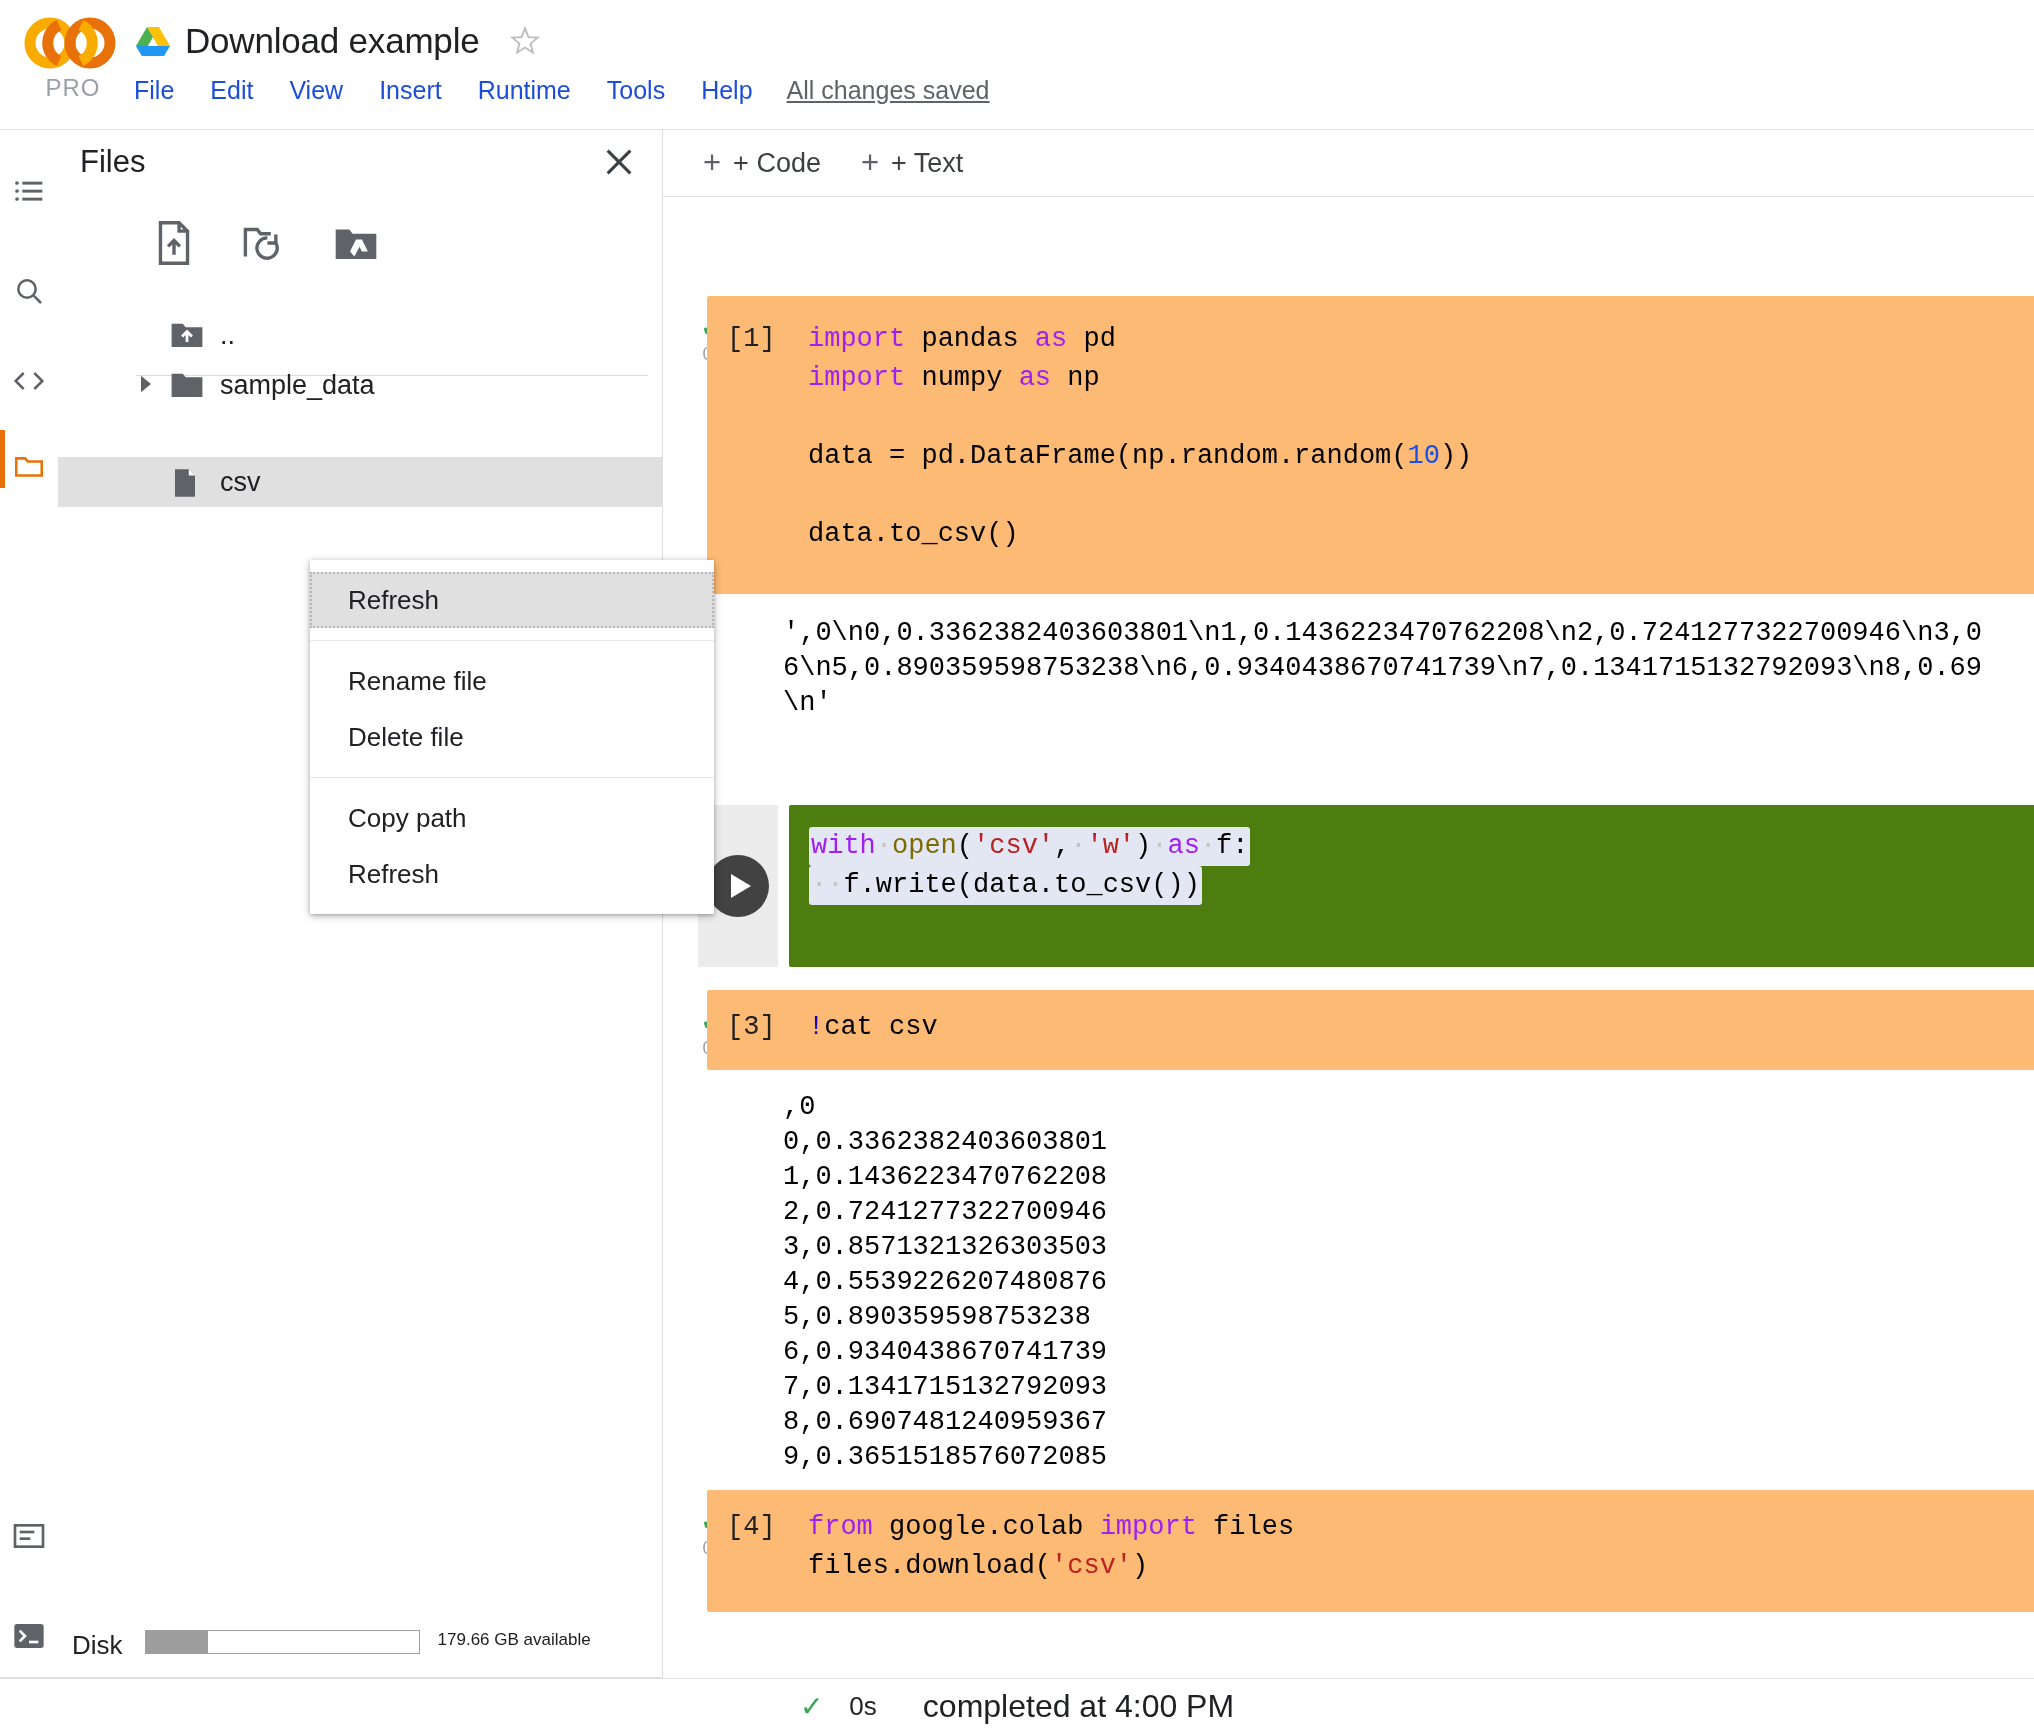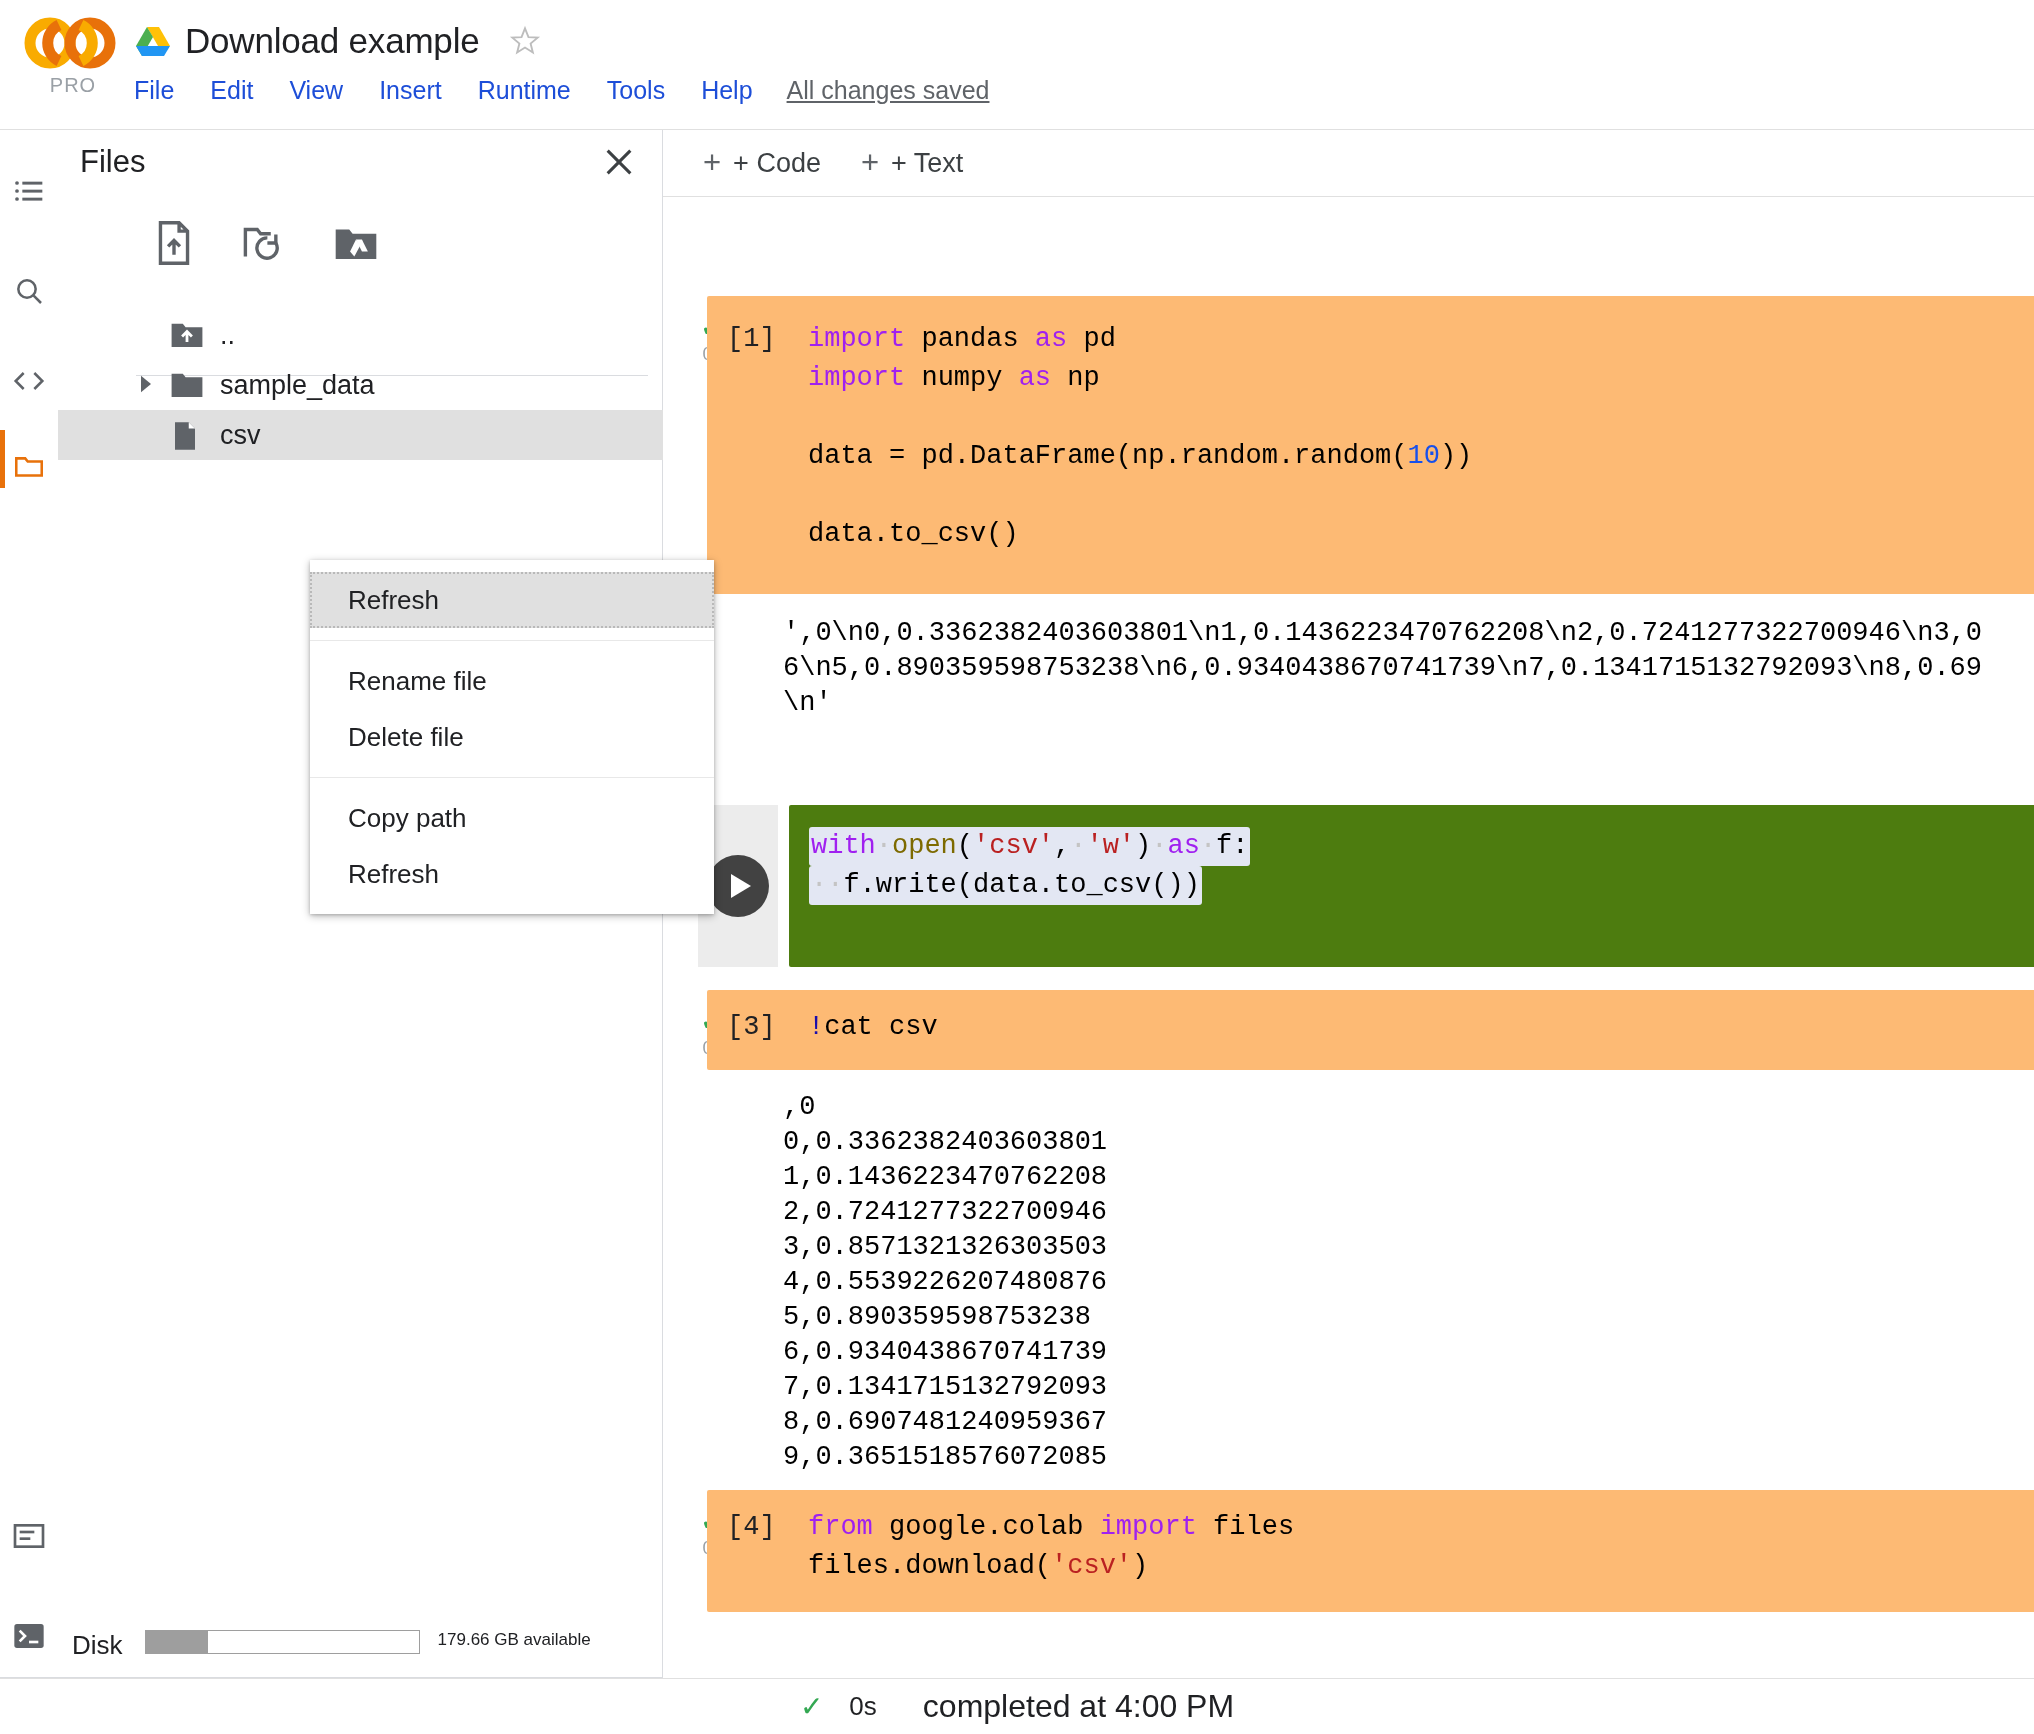--- a/index.html
+++ b/index.html
@@ -11,21 +11,21 @@
     font-family: "Liberation Sans", sans-serif;
     overflow: hidden;
   }
   .app { position: relative; width: 2034px; height: 1734px; background:#fff; }
 
   
   .topbar { position:absolute; left:0; top:0; width:2034px; height:130px; background:#fff; }
   .logo { position:absolute; left:18px; top:12px; width:110px; height:95px; }
   .logo svg { display:block; }
   .logo-pro { position:absolute; left:0; top:62px; width:110px; text-align:center;
-    font-size:20px; color:#9aa0a6; letter-spacing:1px; font-weight:400; }
+    font-size:24px; color:#9aa0a6; letter-spacing:1px; font-weight:400; }
 
   .title-row { position:absolute; left:135px; top:14px; height:54px; display:flex; align-items:center; }
   .drive-icon { width:36px; height:32px; margin-right:14px; }
   .doc-title { font-size:35px; color:#202124; font-weight:400; letter-spacing:-0.2px; }
   .star-icon { margin-left:30px; width:32px; height:32px; }
 
   .menubar { position:absolute; left:128px; top:72px; display:flex; align-items:center; gap:0; }
   .menu-item { font-size:25px; color:#1d4ed8; padding:4px 18px; cursor:pointer; white-space:nowrap; }
   .menu-item:first-child { padding-left:6px; }
   .saved-note { font-size:25px; color:#5f6368; text-decoration:underline; margin-left:16px; cursor:pointer; white-space:nowrap; }
@@ -53,21 +53,21 @@
 
   .files-toolbar { position:absolute; left:0; top:85px; width:605px; height:72px; }
   .ftb-btn { position:absolute; width:52px; height:52px; display:flex; align-items:center; justify-content:center; cursor:pointer; }
   .ftb-1 { left:90px; top:2px; }
   .ftb-2 { left:180px; top:2px; }
   .ftb-3 { left:272px; top:2px; }
   .files-toolbar-rule { position:absolute; left:78px; top:160px; width:512px; height:1px; background:#dadce0; }
 
   .tree { position:absolute; left:0; top:180px; width:605px; }
   .tree-row { position:relative; height:50px; display:flex; align-items:center; cursor:pointer; }
-  .tree-row.selected { background:#e0e0e0; }
+  .tree-row.selected { background:#e0e0e0;margin-top:47px; }
   .tree-arrow { position:absolute; left:78px; width:22px; height:22px; top:14px; }
   .tree-icon { position:absolute; left:112px; top:11px; width:34px; height:28px; }
   .tree-label { position:absolute; left:162px; font-size:27px; color:#202124; white-space:nowrap; }
 
   
   .ctx-menu { position:absolute; left:252px; top:430px; width:404px; background:#fff;
     box-shadow: 0 2px 8px rgba(0,0,0,0.28), 0 1px 3px rgba(0,0,0,0.18); z-index:60; padding:0; }
   .ctx-group { padding:12px 0; }
   .ctx-group + .ctx-group { border-top:1px solid #e8e8e8;text-align:right; }
   .ctx-item { height:56px; display:flex; align-items:center; padding-left:38px;

